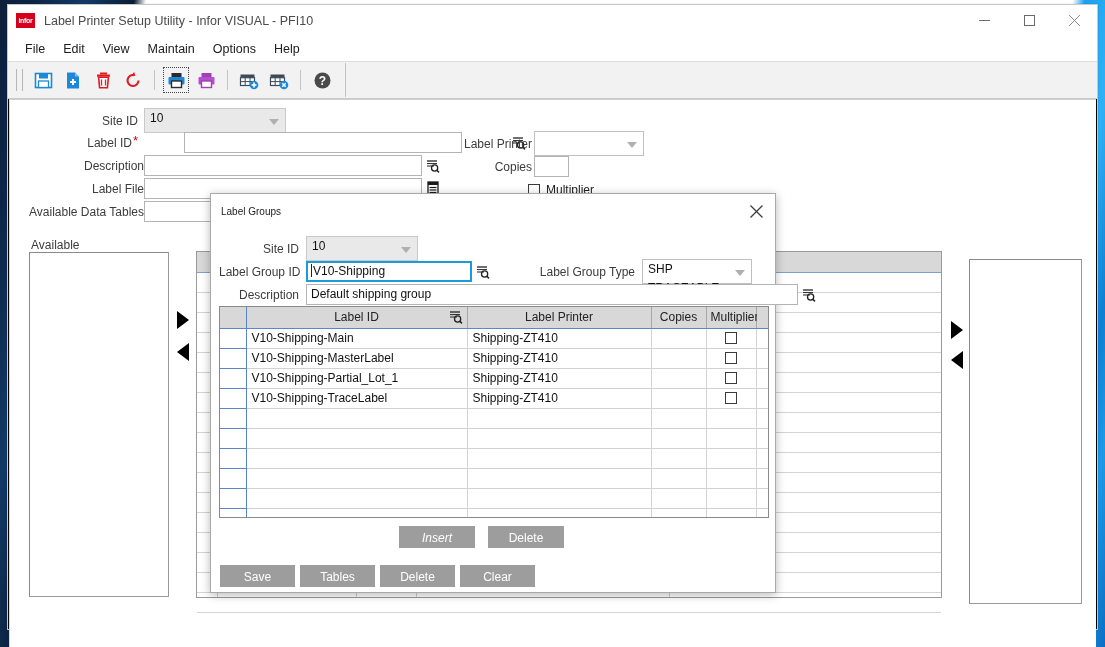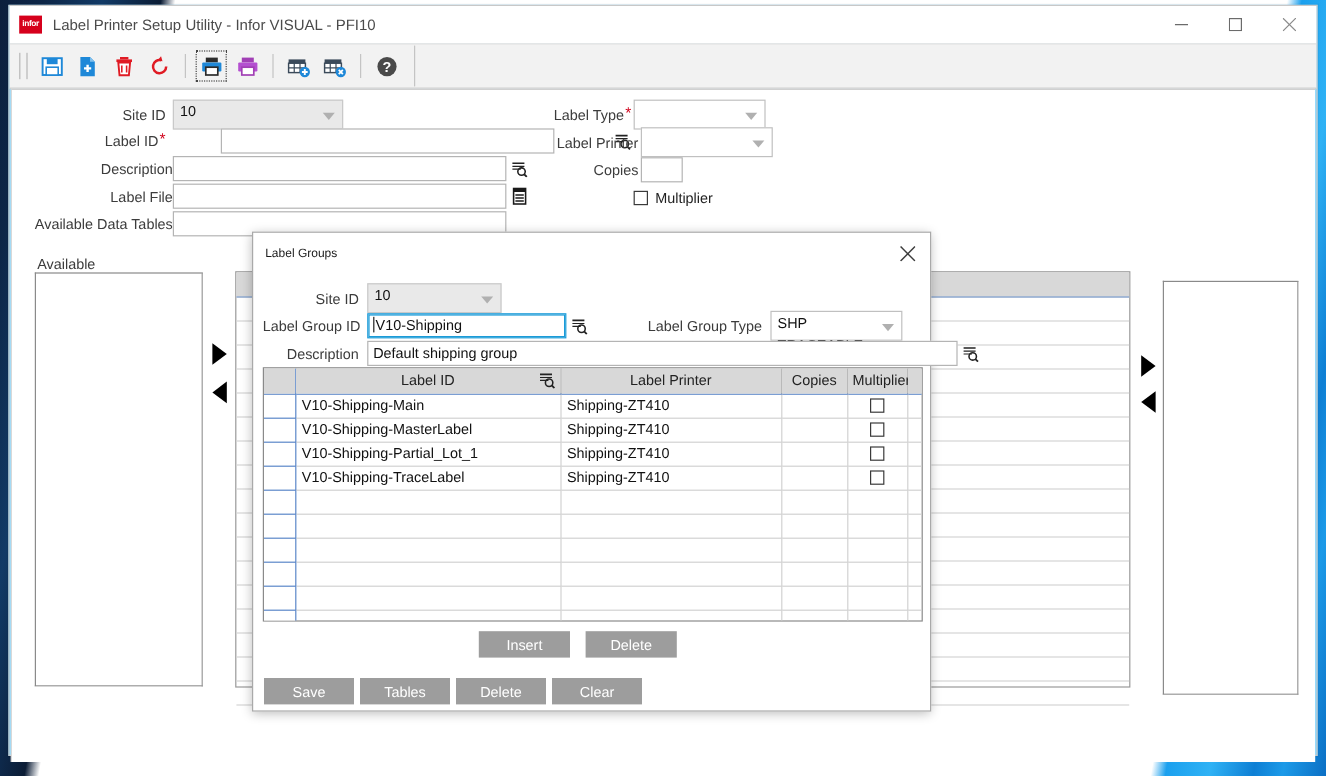--- a/index.html
+++ b/index.html
@@ -16,21 +16,21 @@
       #0c1f3d 0%, #0d2647 3%, #123a66 7%, #0b1c35 11%,
       #ffffff 12%, #ffffff 88%,
       #1ba0ee 89%, #2fb2f5 92%, #0e7fd4 95%, #1c9ae8 97%, #0b6fc4 100%);
   }
 
   
   .app-window {
     position: absolute;
     left: 7px; top: 4px;
     width: 1091px; height: 626px;
-    background: #7dd3fc;
+    background: #000000;
     border: 1px solid #c8c8c8;
     box-shadow: 0 0 0 1px rgba(0,0,0,0.04);
   }
 
   
   .titlebar {
     position: relative;
     height: 31px;
     background: #ffffff;
     display: flex;
@@ -349,20 +349,28 @@
       </div>
       <div class="win-btn">
         <svg width="11" height="11" viewBox="0 0 11 11">
             <line x1="0" y1="0" x2="11" y2="11" stroke="#8a8a8a" stroke-width="1"></line>
             <line x1="11" y1="0" x2="0" y2="11" stroke="#8a8a8a" stroke-width="1"></line>
           </svg>
       </div>
     </div>
   </div>
 
+  <div class="menubar">
+    <div class="menu-item">File</div>
+    <div class="menu-item">Edit</div>
+    <div class="menu-item">View</div>
+    <div class="menu-item">Maintain</div>
+    <div class="menu-item">Options</div>
+    <div class="menu-item">Help</div>
+  </div>
 
   <div class="toolbar">
     <div class="tb-grip"></div>
 
     <div class="tb-btn">
       <svg width="19" height="19" viewBox="0 0 19 19">
         <rect x="1.5" y="2.5" width="16" height="14" fill="#fff" stroke="#1e88d8" stroke-width="1.6"></rect>
         <rect x="5" y="2.5" width="9" height="5" fill="#1e88d8"></rect>
         <rect x="4.5" y="10" width="10" height="6.5" fill="#fff" stroke="#1e88d8" stroke-width="1.3"></rect>
       </svg>
@@ -512,29 +520,20 @@
       </div>
     </div>
 
     <div class="field-row" style="left:0; top:101px;">
       <div class="fld-label" style="width:134px;">Available Data Tables</div>
       <div class="txtbox" style="width:278px;">
         <span></span>
       </div>
     </div>
 
-    <div class="field-row" style="left:430px; top:10px;">
-      <div class="fld-label" style="width:86px;">
-        <span>Label Type</span><span class="req-star">*</span>
-      </div>
-      <div class="combo" style="width:110px; margin-left:2px;">
-        <span></span>
-        <span class="arrow"></span>
-      </div>
-    </div>
 
     <div class="field-row" style="left:430px; top:33px;">
       <div class="fld-label" style="width:92px;">Label Printer</div>
       <div class="combo" style="width:110px; margin-left:2px;">
         <span></span>
         <span class="arrow"></span>
       </div>
     </div>
 
     <div class="field-row" style="left:430px; top:56px;">
@@ -748,21 +747,21 @@
             <td></td>
             <td></td>
             <td></td>
             <td class="mult-cell"></td>
             <td></td>
           </tr>
         </tbody>
       </table>
     </div>
 
-    <button class="btn" style="left:188px; top:332px; width:76px;">Insert</button>
+    <button class="btn" style="left:188px; top:332px; width:76px;font-style:italic;">Insert</button>
     <button class="btn" style="left:277px; top:332px; width:76px;">Delete</button>
 
     <button class="btn" style="left:9px;   top:371px; width:75px;">Save</button>
     <button class="btn" style="left:89px;  top:371px; width:75px;">Tables</button>
     <button class="btn" style="left:169px; top:371px; width:75px;">Delete</button>
     <button class="btn" style="left:249px; top:371px; width:75px;">Clear</button>
 
   </div>
 
 </div>

